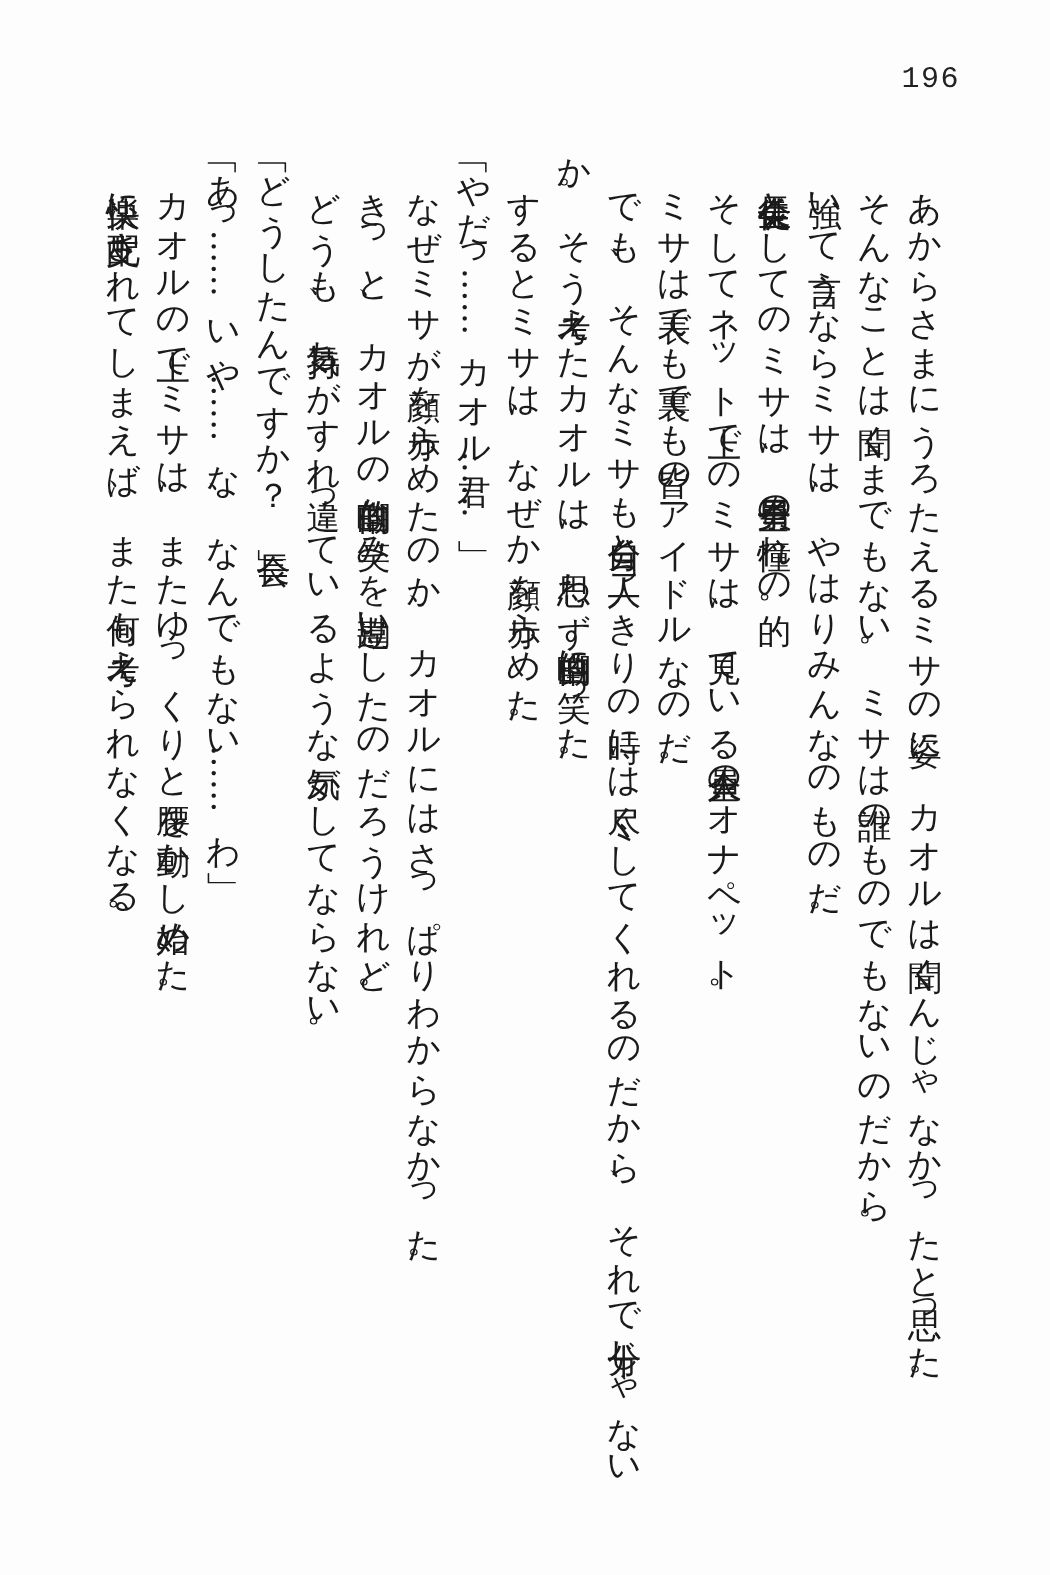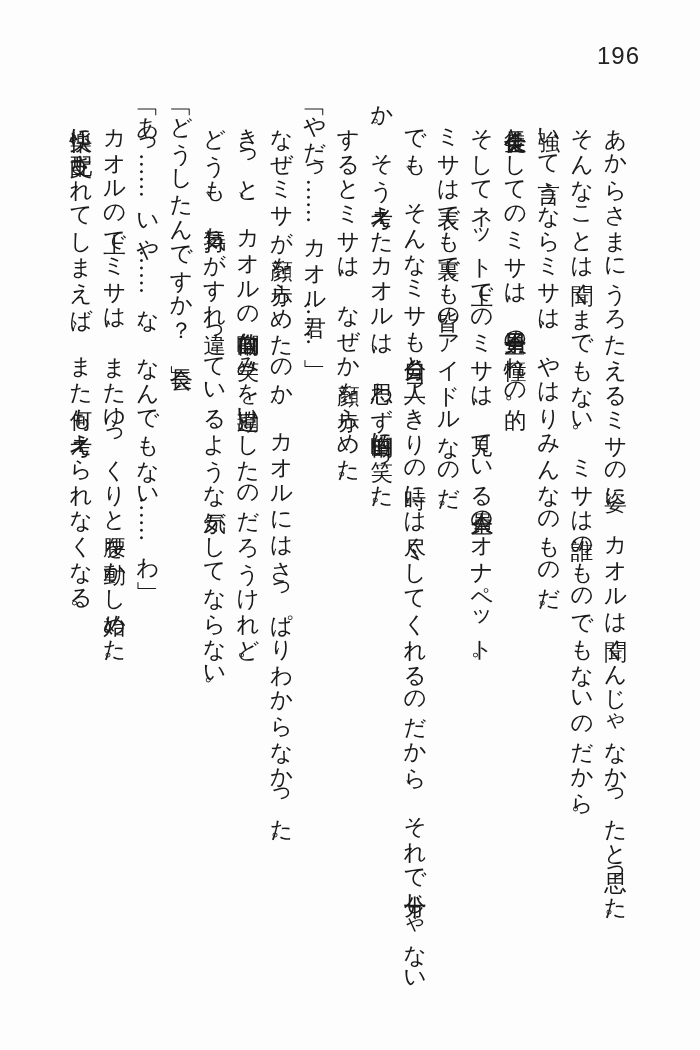--- a/index.html
+++ b/index.html
@@ -13,22 +13,22 @@
     height: 1050px;
     background: #fdfdfd;
     overflow: hidden;
     color: #1a1a1a;
     font-family: "DejaVu Serif", "Liberation Serif", serif;
   }
   .page-number {
     position: absolute;
     top: 42px;
     right: 60px;
-    font-family: Liberation Sans, sans-serif;
-    font-size: 24px;
+    font-family: Liberation Mono, monospace;
+    font-size: 20px;
     letter-spacing: 1px;
     color: #222222;
   }
   .text-block {
     position: absolute;
     top: 90px;
     right: 68px;
     height: 905px;
     writing-mode: vertical-rl;
     text-orientation: mixed;

